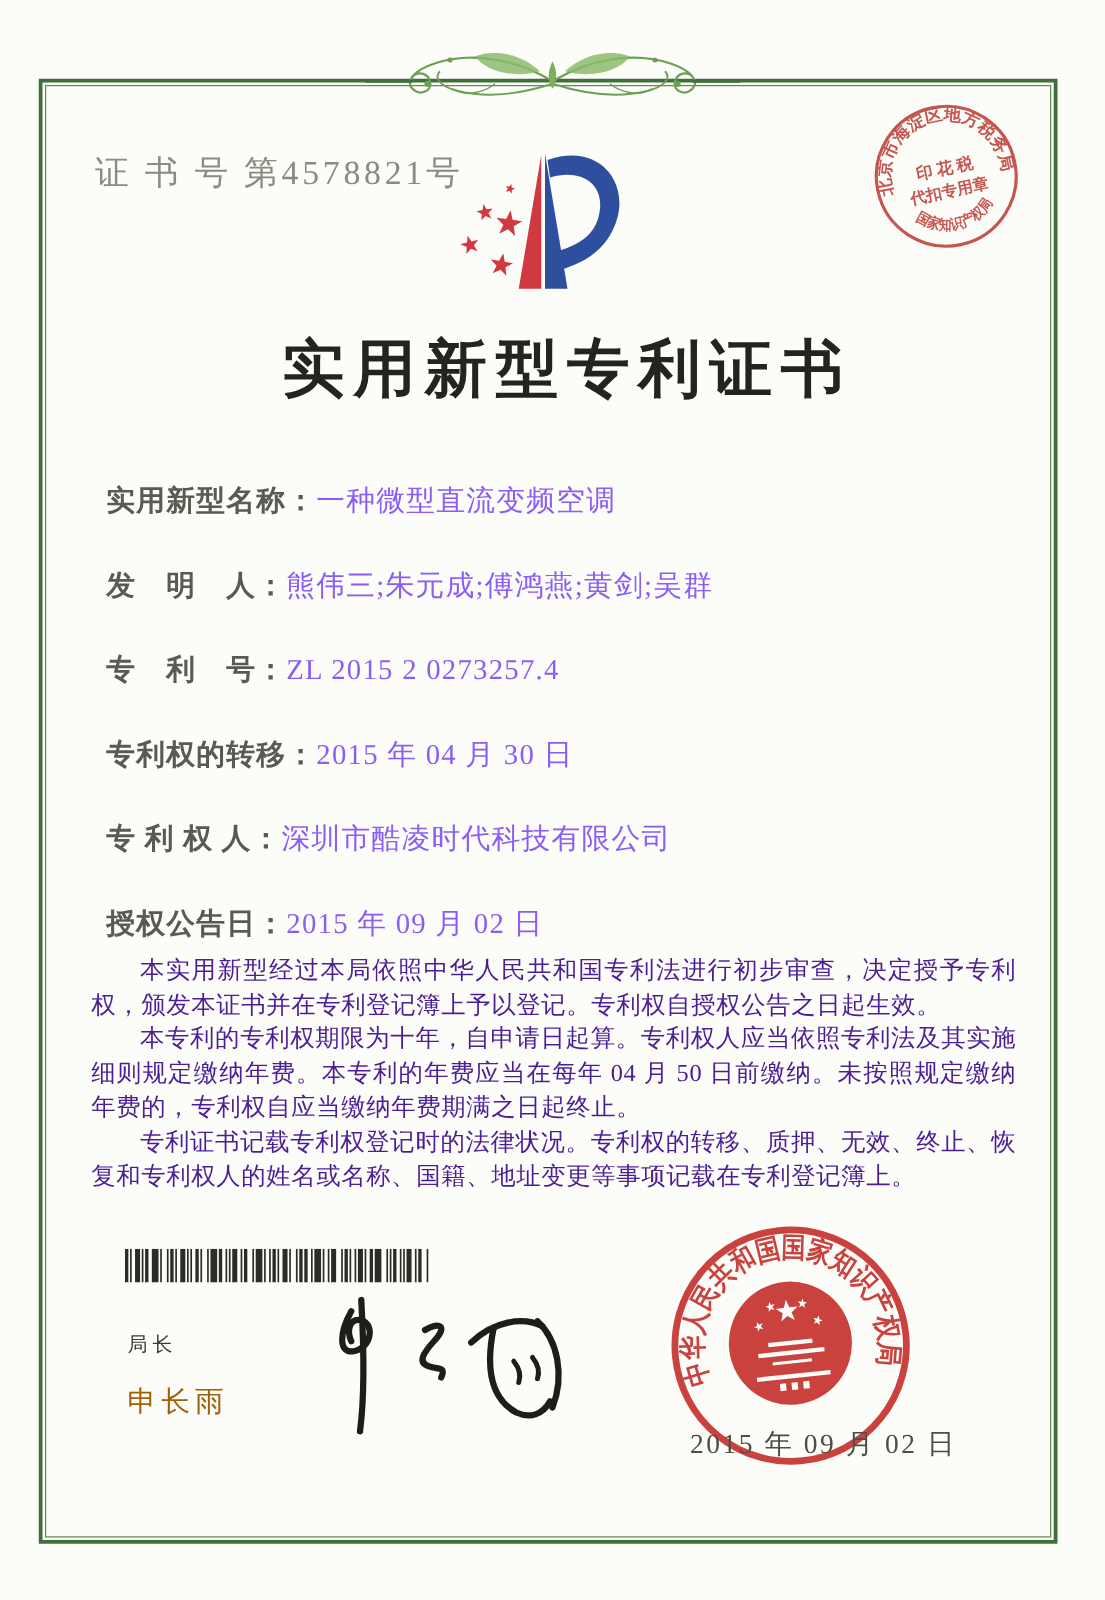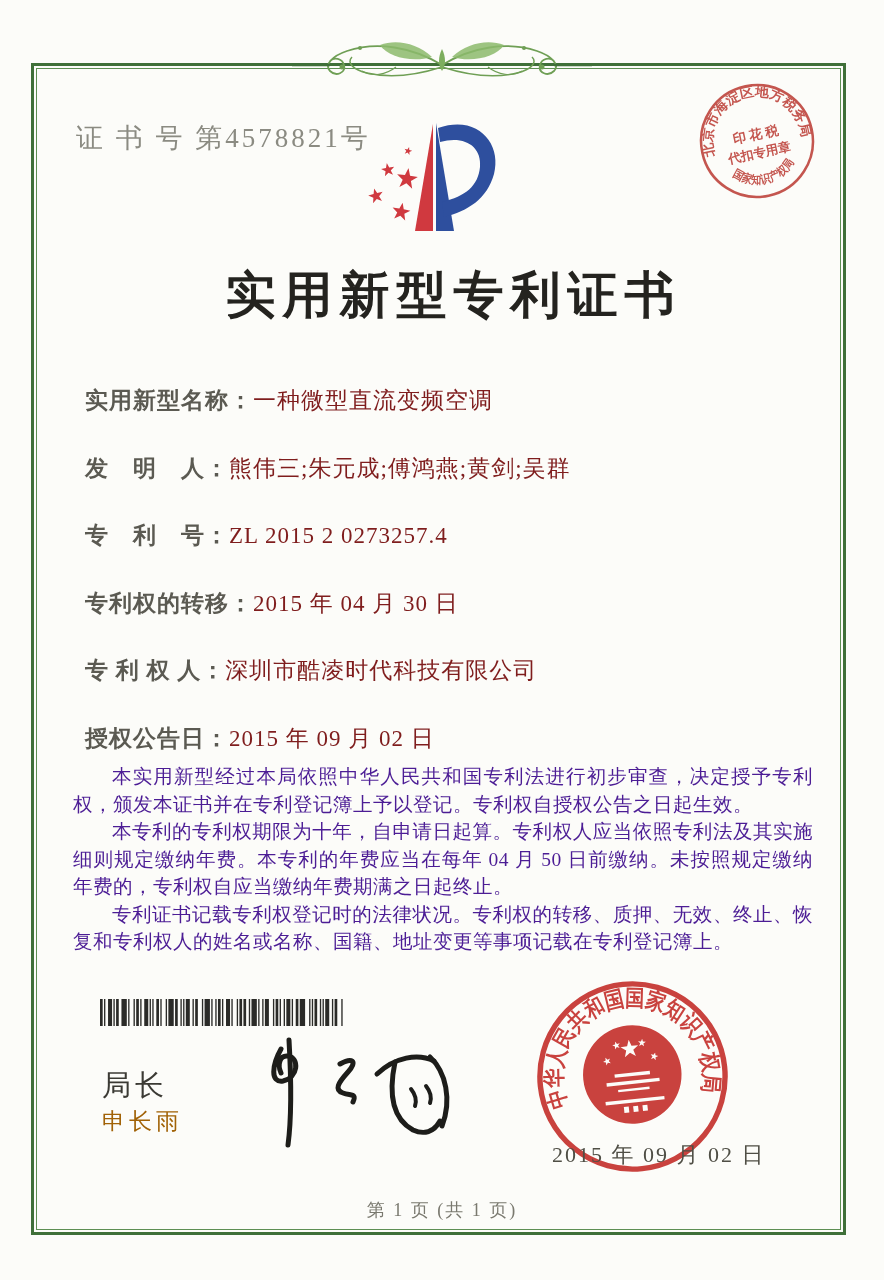--- a/index.html
+++ b/index.html
@@ -21,30 +21,30 @@
     color:#8b8b82;white-space:nowrap;
   }
   .logo{position:absolute;left:330px;top:106px;width:215px;height:160px;}
   .seal-top{position:absolute;left:696px;top:80px;width:122px;height:122px;transform:rotate(-12deg);}
   .title{
     position:absolute;left:0;right:0;top:262px;text-align:center;
     font-size:50px;font-weight:bold;letter-spacing:7px;color:#24231f;padding-left:23px;
   }
   .field{position:absolute;left:85px;font-size:23px;color:#55544c;white-space:nowrap;letter-spacing:1px;}
   .field .f-label{color:#5b5a52;font-weight:bold;}
-  .field .f-value{color:#7f1d1d;}
+  .field .f-value{color:#8b5cf6;}
   .f0{top:385px}.f1{top:453px}.f2{top:520px}.f3{top:588px}.f4{top:655px}.f5{top:723px}
   .body-text{
     position:absolute;left:73px;top:763px;width:740px;
     font-size:19.5px;line-height:27.5px;color:#4c1d95;text-align:justify;letter-spacing:0.5px;
   }
   .body-text p{margin:0;text-indent:2em;}
   .barcode{position:absolute;left:100px;top:999px;width:248px;height:27px;}
   .barcode svg{width:100%;height:100%;}
-  .signer-title{position:absolute;left:102px;top:1066px;font-size:29px;color:#3b3a34;letter-spacing:4px;}
+  .signer-title{position:absolute;left:102px;top:1066px;font-size:16px;color:#3b3a34;letter-spacing:4px;}
   .signer-name{position:absolute;left:102px;top:1106px;font-size:23px;color:#a16207;letter-spacing:4px;}
   .signature{position:absolute;left:243px;top:1033px;width:228px;height:122px;}
   .seal-bottom{position:absolute;left:534px;top:978px;width:197px;height:197px;transform:rotate(-6deg);}
   .seal-date{
     position:absolute;left:552px;top:1140px;font-size:22px;letter-spacing:2px;
     color:#4f4e45;white-space:nowrap;z-index:5;
   }
   .footer{
     position:absolute;left:0;right:0;top:1198px;text-align:center;
     font-size:18px;letter-spacing:2px;color:#7a796f;
@@ -253,15 +253,14 @@
           <rect x="88" y="130" width="5" height="6"></rect>
           <rect x="97.5" y="130" width="5" height="6"></rect>
           <rect x="107" y="130" width="5" height="6"></rect>
         </g>
       </g>
     </svg>
   </div>
 
   <div class="seal-date">2015 年 09 月 02 日</div>
 
-  <div class="footer">第 1 页 (共 1 页)</div>
 
 </div>
 
 </body></html>

